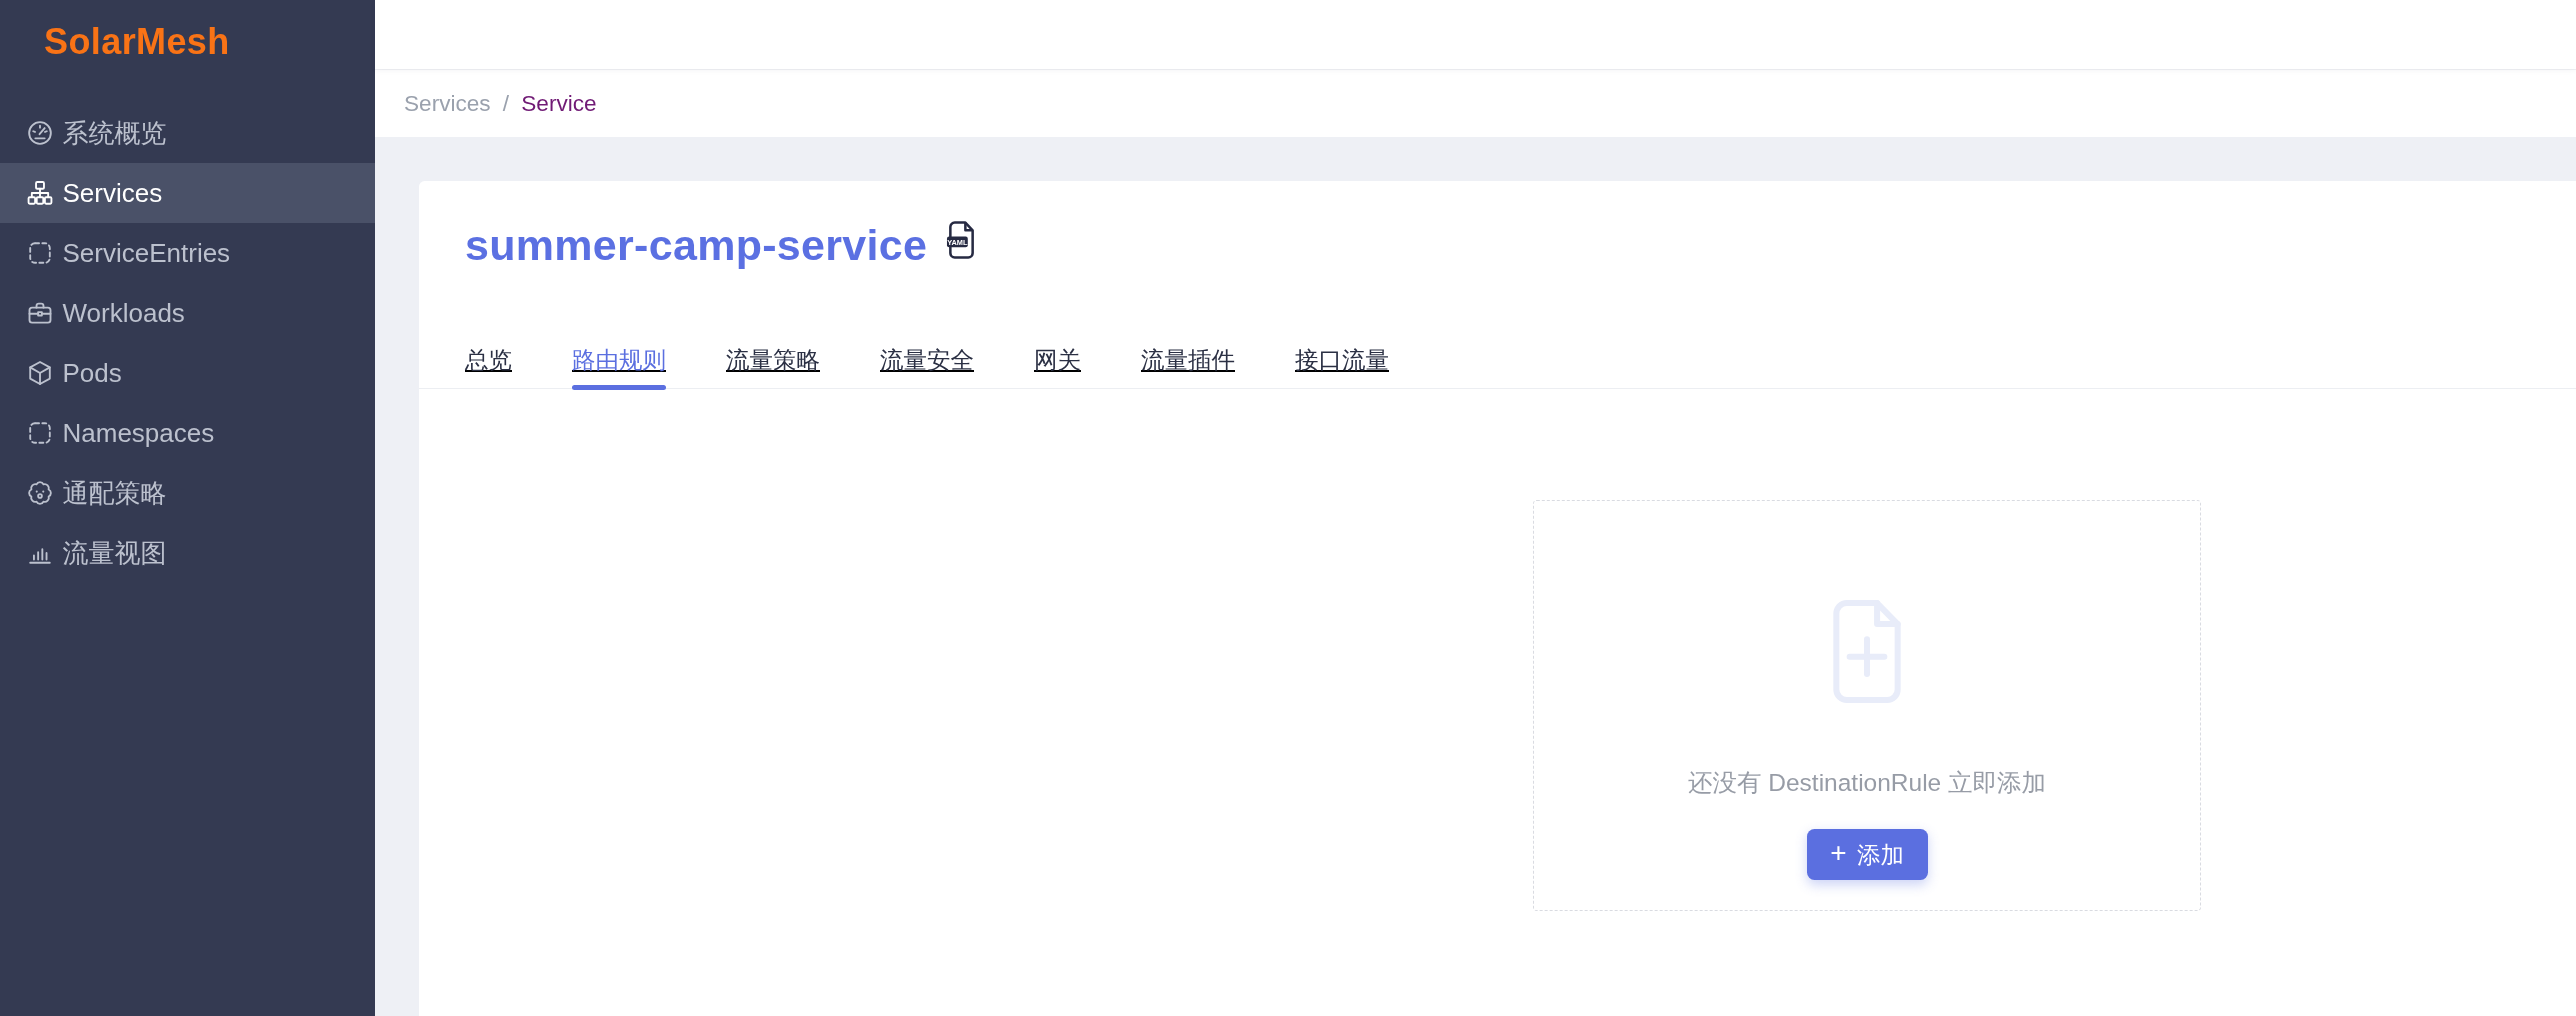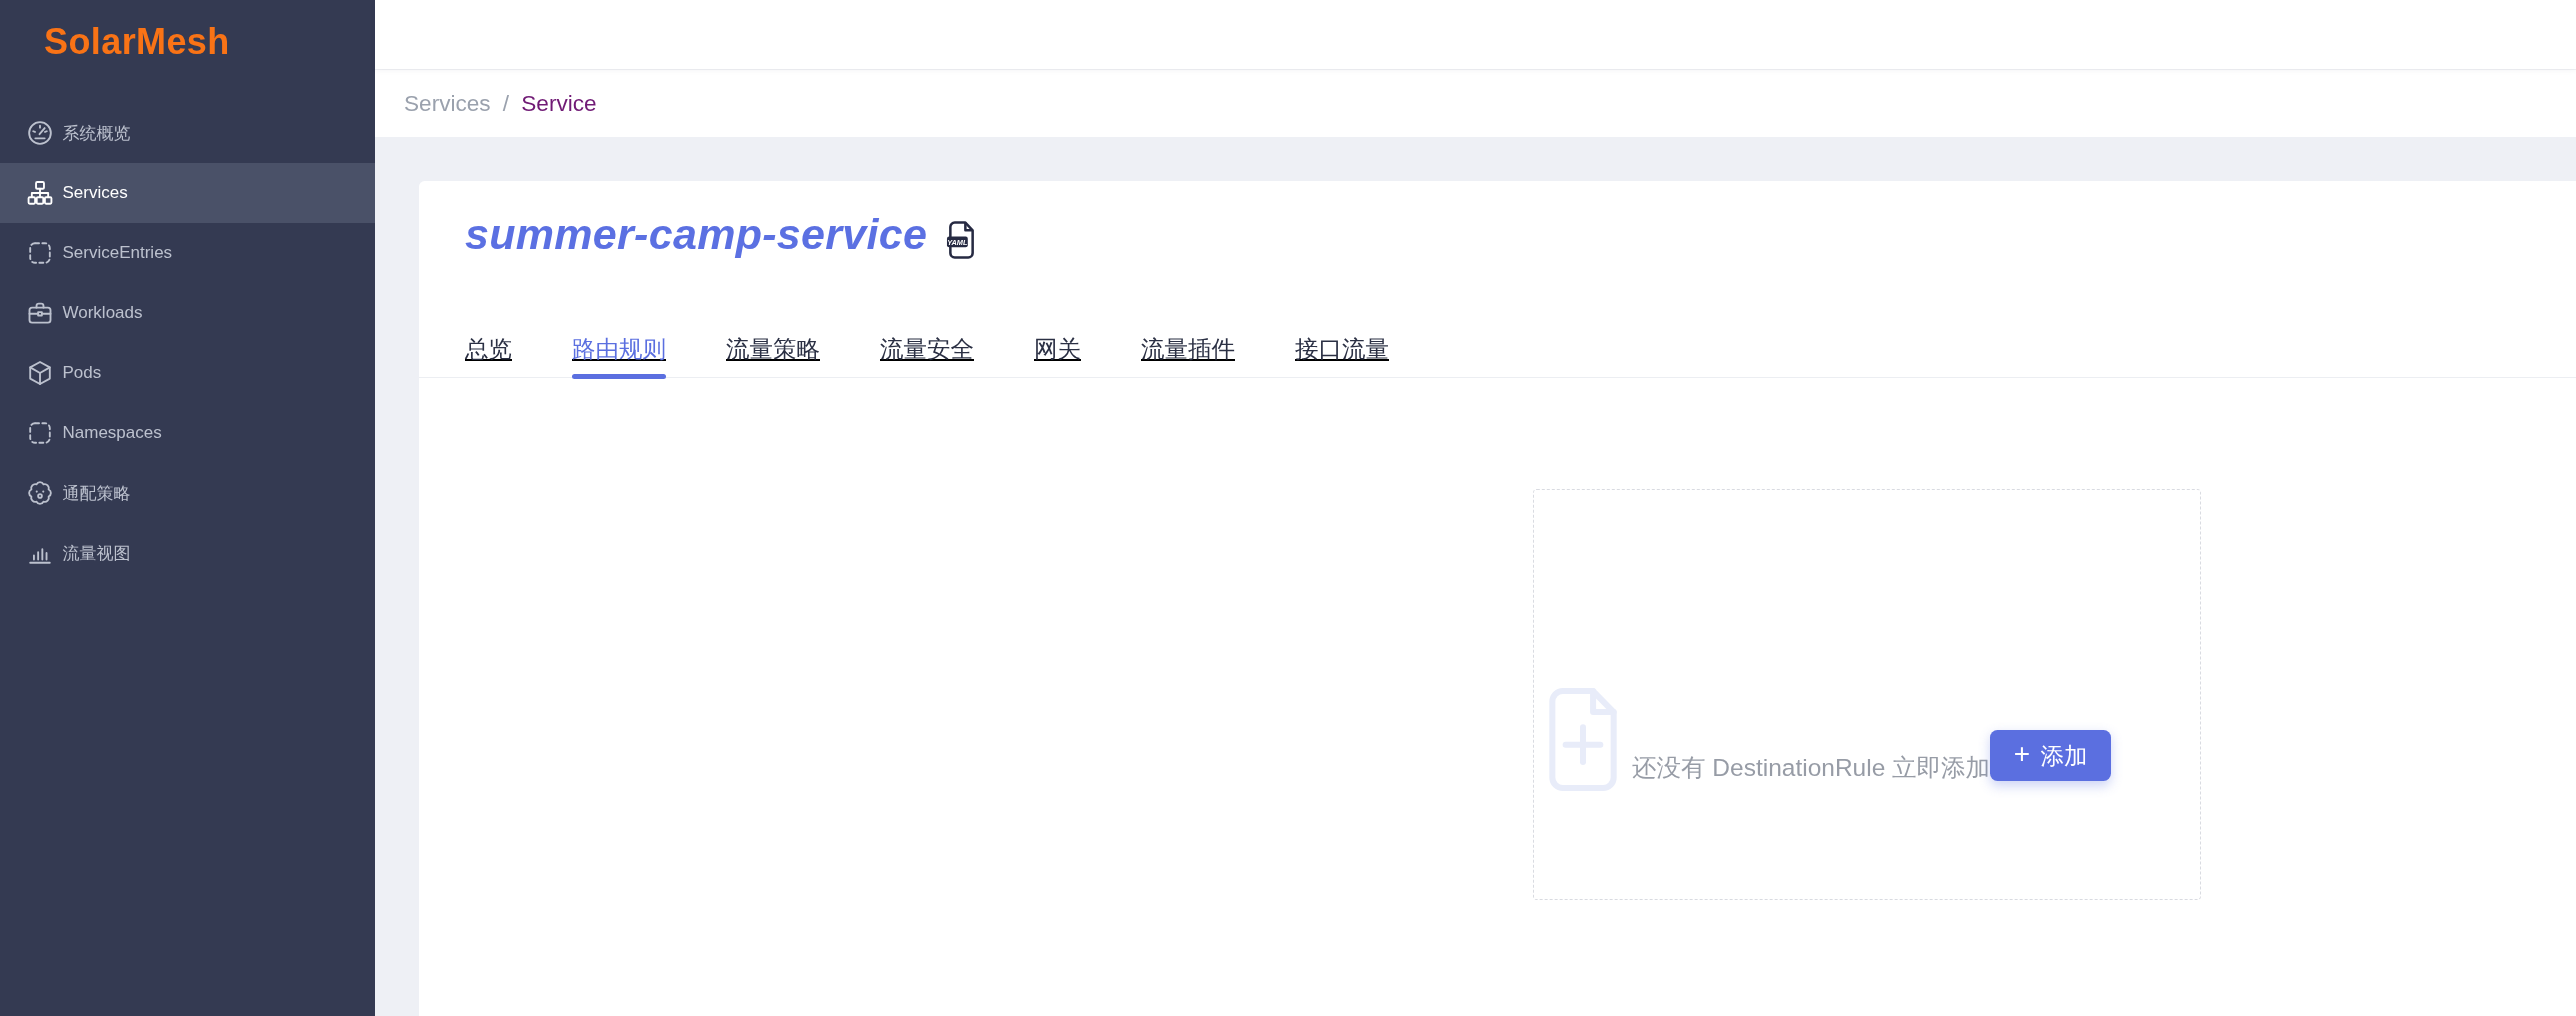--- a/index.html
+++ b/index.html
@@ -14,21 +14,21 @@
     background: #343a52; color: #bcc1ce;
     display: flex; flex-direction: column;
   }
   .logo {
     padding: 21px 0 0 44px;
     font-size: 36px; font-weight: 700; color: #f97316; letter-spacing: 0.4px;
   }
   .menu { margin-top: 40px; display: flex; flex-direction: column; }
   .menu-item {
     height: 60px; display: flex; align-items: center;
-    padding-left: 26px; gap: 8.5px; font-size: 17px; cursor: pointer;
+    padding-left: 26px; gap: 8.5px; font-size: 26px; cursor: pointer;
     color: #bcc1ce;
   }
   .menu-item.active { background: #4a5168; color: #ffffff; }
   .menu-item .icon { width: 28px; height: 28px; display: flex; align-items: center; justify-content: center; }
   .menu-item .icon svg { width: 28px; height: 28px; stroke: currentColor; fill: none; stroke-width: 1.6; stroke-linecap: round; stroke-linejoin: round; }
 
   
   .main { flex: 1; min-width: 0; display: flex; flex-direction: column; background: #eef0f5; }
   .topbar {
     height: 69px; background: #ffffff; flex-shrink: 0;
@@ -47,21 +47,21 @@
   .bc-current { color: #701a75; }
 
   .content { flex: 1; padding: 44px 0 0 44px; min-height: 0; }
 
   
   .card {
     background: #ffffff; height: 100%;
     border-top-left-radius: 5.6px;
     display: flex; flex-direction: column;
   }
-  .title-row { display: flex; align-items: flex-end; gap: 19px; padding: 28px 0 0 46px; font-style: italic; }
+  .title-row { display: flex; align-items: flex-start; gap: 19px; padding: 39px 0 0 46px; }
   .page-title {
     font-size: 43px; font-weight: 600; color: #5b70e2; letter-spacing: 0.3px; line-height: 51px;
   }
   .yaml-icon { cursor: pointer; display: flex; align-items: center; }
 
   .tabs {
     display: flex; gap: 60px; padding-left: 46px; margin-top: 75px;
     border-bottom: 1.9px solid #eceef2;
     text-decoration: underline;
   }
@@ -75,21 +75,21 @@
     height: 4.7px; background: #5b6fe0; border-radius: 2.8px;
   }
 
   .tab-body { flex: 1; }
 
   
   .empty-box {
     width: 668px; height: 411px;
     margin: 111px 0 0 1114px;
     border: 1.9px dashed #d9dbe1; border-radius: 3.8px;
-    display: flex; flex-direction: row; align-items: center;
+    display: flex; flex-direction: column; align-items: center;
     padding-top: 92px;
   }
   .ghost-icon svg { width: 98px; height: 117px; stroke: #e8ecf9; fill: none; stroke-width: 1.5; stroke-linecap: round; stroke-linejoin: round; }
   .empty-text { margin-top: 53px; font-size: 24.5px; color: #979ca6; }
   .add-btn {
     margin-top: 30px; min-width: 121px; height: 51px; padding: 0 22.6px;
     background: #5b6fe0; color: #ffffff; font-size: 23.5px;
     font-family: "Liberation Sans", "DejaVu Sans", sans-serif;
     border: none; border-radius: 7.5px; cursor: pointer;
     display: flex; align-items: center; justify-content: center; gap: 10.4px;

